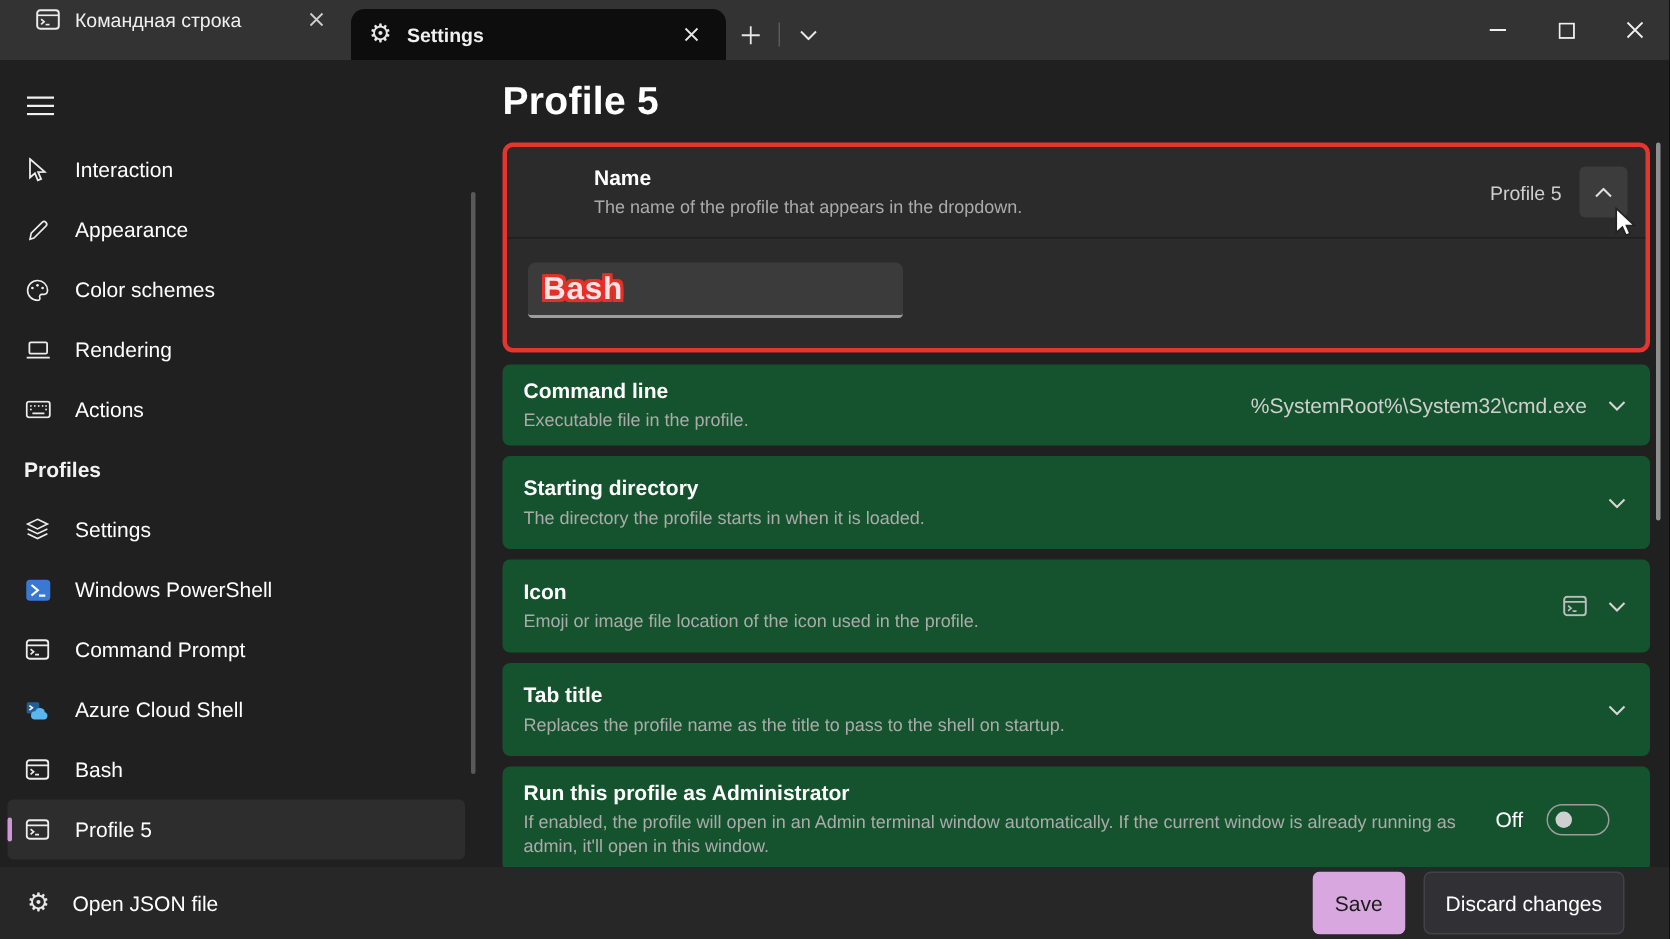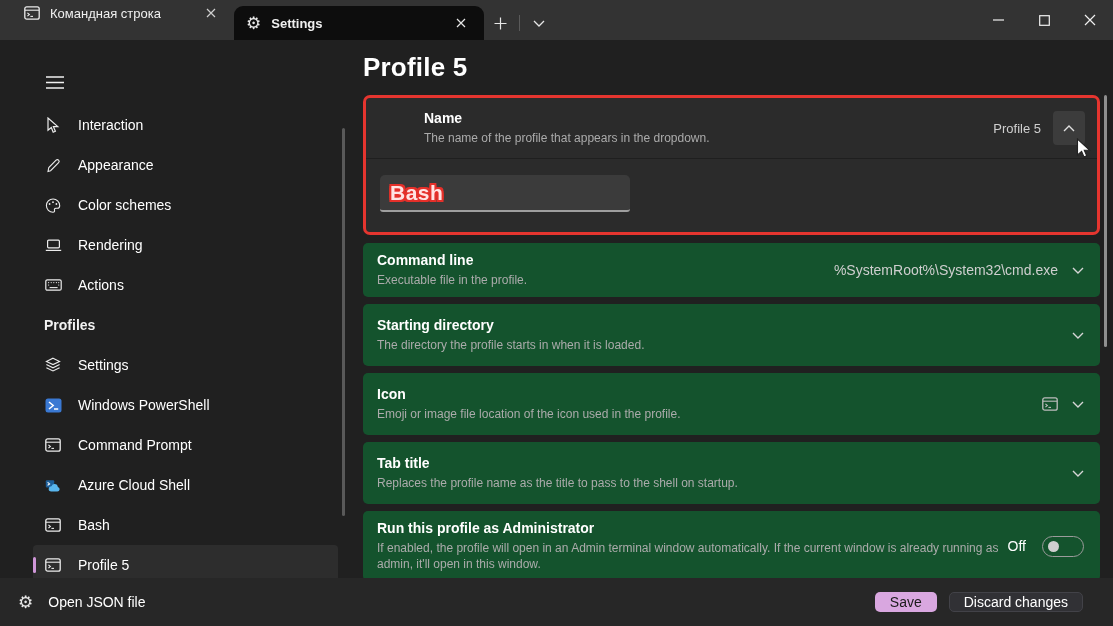--- a/index.html
+++ b/index.html
@@ -23,21 +23,21 @@
   .tabbar-btn { width:28px; height:26px; display:flex; align-items:center; justify-content:center; margin:0 2px 4px 2px; border-radius:4px; }
   .tabbar-sep { width:1px; height:16px; background:#5a5a5a; margin:0 3px 9px 3px; }
   .gear-glyph { font-family:"DejaVu Sans",sans-serif; font-size:17px; line-height:1; color:#e8e8e8; }
   .win-controls { display:flex; height:40px; margin-left:auto; }
   .win-btn { width:46px; height:40px; display:flex; align-items:center; justify-content:center; }
 
   
   .body-row { position:absolute; top:40px; left:0; right:0; bottom:0; display:flex; }
 
   
-  .sidebar { position:relative; width:320px; flex:0 0 320px; padding-top:24px;margin-left:28px; }
+  .sidebar { position:relative; width:320px; flex:0 0 320px; padding-top:12px; }
   .hamburger { width:38px; height:36px; margin-left:8px; display:flex; align-items:center; justify-content:center; border-radius:4px; }
   .nav-list { margin-top:5px; }
   .nav-item { position:relative; display:flex; align-items:center; gap:16px; height:40px; margin:0 10px 0 5px; padding-left:11px; border-radius:4px; font-size:14px; color:#ffffff; cursor:default; }
   .nav-item .ico { width:18px; display:flex; justify-content:center; }
   .nav-item.selected { background:#2d2d2d; }
   .accent-pill { position:absolute; left:0; top:12px; width:3px; height:16px; border-radius:2px; }
   .nav-header { height:40px; display:flex; align-items:center; padding-left:16px; font-weight:700; font-size:14px; color:#f2f2f2; }
   .sidebar-scrollbar { position:absolute; left:314px; top:88px; width:3px; height:388px; background:#595959; border-radius:2px; }
 
   
@@ -73,21 +73,21 @@
   .toggle-knob { position:absolute; left:5px; top:4px; width:11px; height:11px; border-radius:50%; background:#cfcfcf; }
   .toggle-label { font-size:14px; color:#ffffff; margin-right:2px; }
 
   .main-scrollbar { position:absolute; right:6px; top:55px; width:3px; height:252px; background:#8f8f8f; border-radius:2px; }
 
   
   .footer { position:absolute; left:0; right:0; bottom:0; height:48px; background:#272727; display:flex; align-items:center; padding:0 30px 0 18px; z-index:10; }
   .footer-left { display:flex; align-items:center; gap:15px; }
   .footer-left .label { font-size:14px; color:#fff; }
   .footer-right { margin-left:auto; display:flex; align-items:center; gap:12px; }
-  .btn { height:20px; display:flex; align-items:center; justify-content:center; border-radius:5px; font-size:14px; padding:0 14px; border:1px solid transparent; }
+  .btn { height:42px; display:flex; align-items:center; justify-content:center; border-radius:5px; font-size:14px; padding:0 14px; border:1px solid transparent; }
   .btn-save { color:#1b1b1b; font-weight:400; }
   .btn-discard { background:#313135; border-color:#424248; color:#ffffff; }
 
   .cursor-overlay { position:absolute; left:1076px; top:138px; z-index:60; pointer-events:none; }
 </style>
 </head>
 <body>
 
 <div class="app">
 

